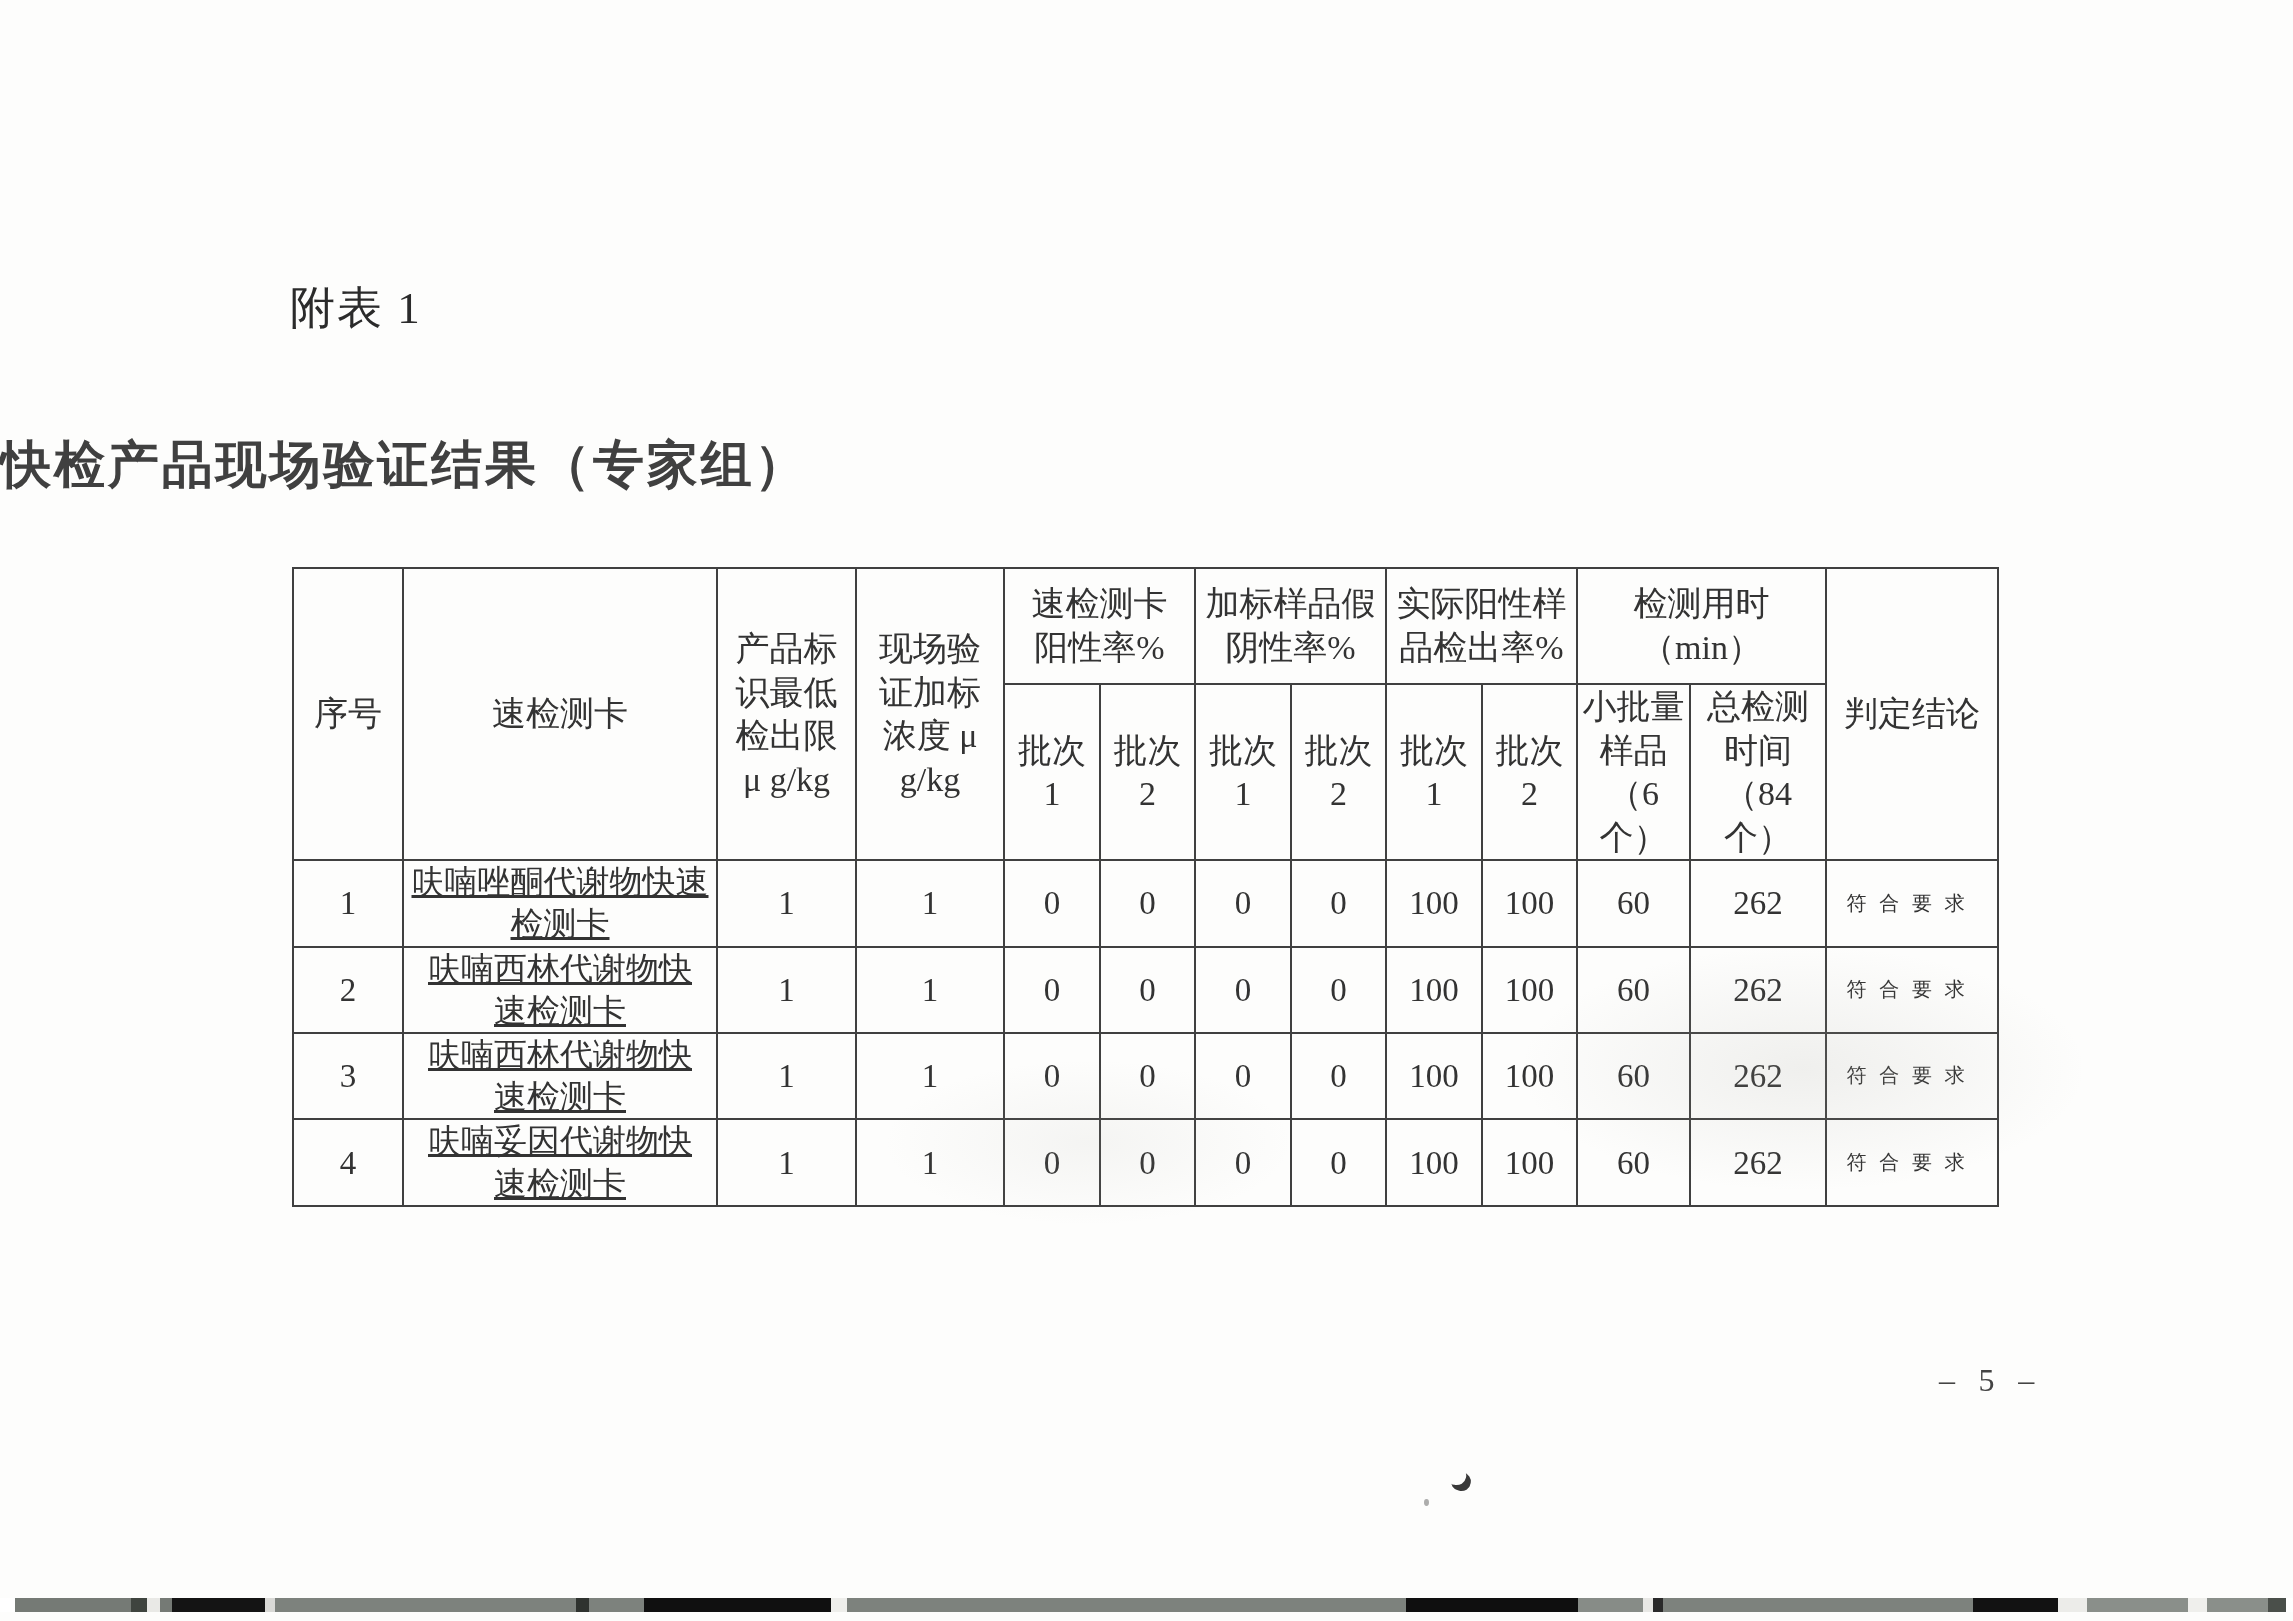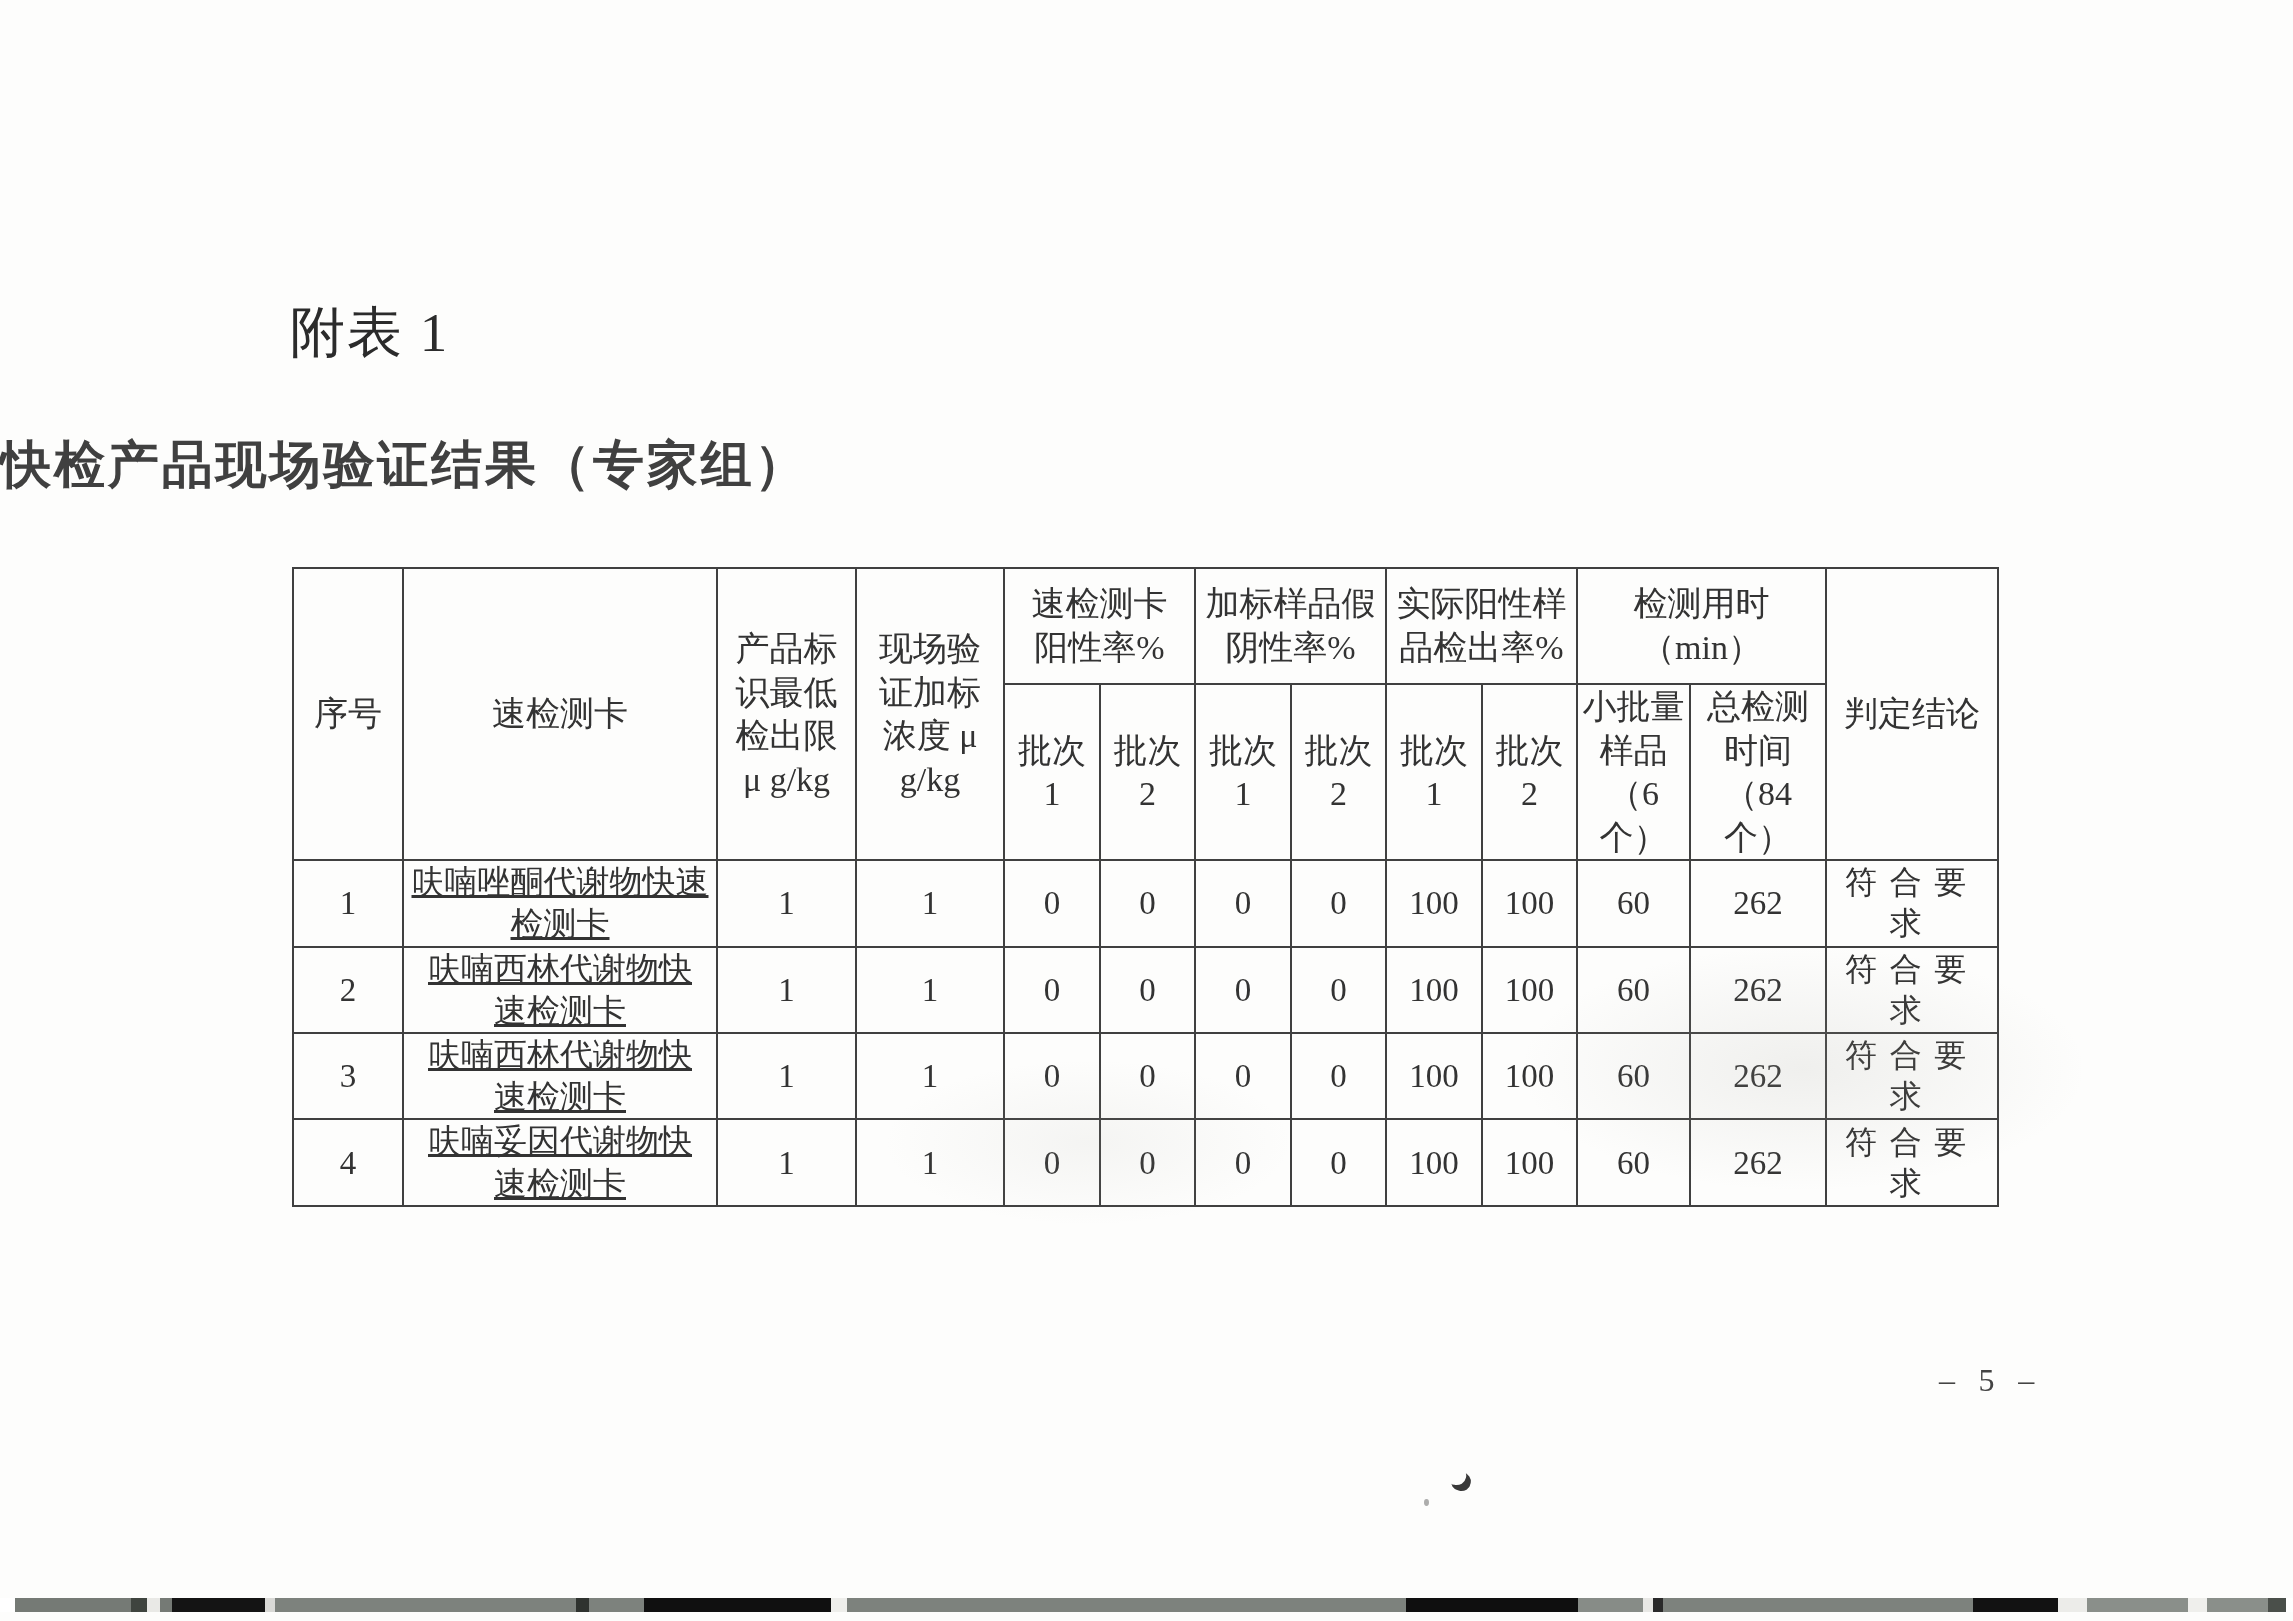--- a/index.html
+++ b/index.html
@@ -8,22 +8,22 @@
     background: #fdfdfc;
     font-family: "Liberation Serif", "DejaVu Serif", serif;
     color: #2f2f2f;
     overflow: hidden;
     position: relative;
   }
   .page { position: absolute; inset: 0; }
 
   .page-label {
     position: absolute;
-    left: 290px; top: 296px;
-    font-size: 55px;
+    left: 290px; top: 278px;
+    font-size: 45px;
     letter-spacing: 2px;
     color: #2b2b2b;
   }
 
   .doc-title {
     position: absolute;
     left: 0; right: 27.4px; top: 431px;
     text-align: left;
     font-size: 51px;
     font-weight: bold;
@@ -54,21 +54,21 @@
   tr.head-sub   { height: 141px; }
   tbody tr      { height: 83px; }
 
   th { font-size: 34px; }
   td { font-size: 33px; }
 
   td.num { color: #3d3d3d; }
   td.cell-conclusion {
     letter-spacing: 12.7px;
     color: #565656;
-    font-size: 32px;
+    font-size: 20px;
   }
   td.cell-product-name { line-height: 1.32; text-decoration: underline; }
 
   .page-number {
     position: absolute;
     left: 1939px; top: 1362px;
     font-size: 32px;
     letter-spacing: 7.8px;
     color: #444;
   }

